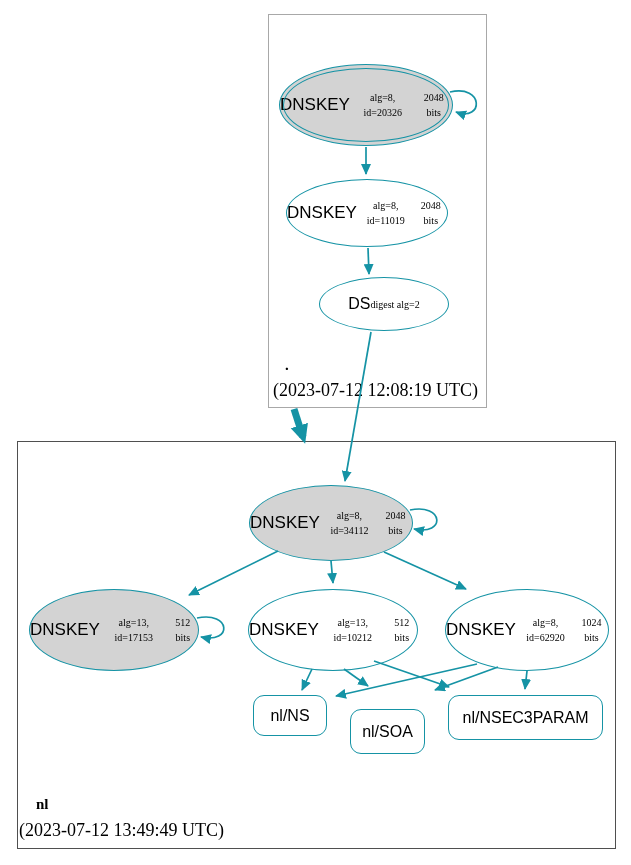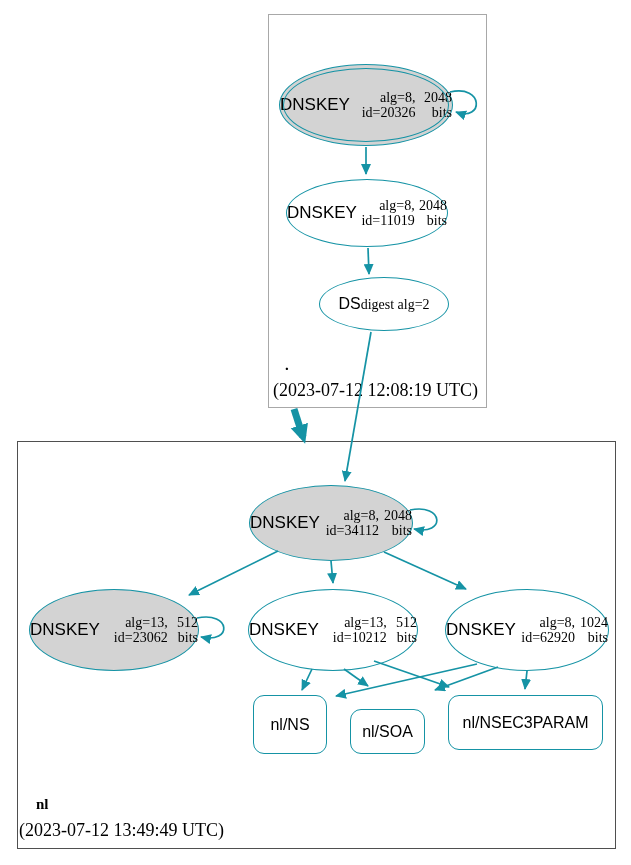--- a/index.html
+++ b/index.html
@@ -8,21 +8,21 @@
   .zone-box{position:absolute;background:#fff;}
   .zone-box.root{left:268px;top:14px;width:217px;height:392px;border:1px solid #a8a8a8;}
   .zone-box.nl{left:17px;top:441px;width:597px;height:406px;border:1px solid #4f4f4f;}
   .node{position:absolute;display:flex;flex-direction:row;align-items:center;justify-content:center;
         text-align:center;box-sizing:border-box;border:1.7px solid #1593a5;border-radius:50%;
         background:#fff;z-index:3;}
   .node.gray{background:#d3d3d3;}
   .node .inner-ring{position:absolute;left:3px;top:3px;right:3px;bottom:3px;border:1.6px solid #1593a5;
         border-radius:50%;pointer-events:none;}
   .node .title{font-size:17px;line-height:18px;color:#000;}
-  .node .detail{font-family:"Liberation Serif",serif;font-size:14px;line-height:15px;color:#000;text-align:right;}
+  .node .detail{font-family:"Liberation Serif",serif;font-size:10px;line-height:15px;color:#000;}
   .rrset{position:absolute;display:flex;align-items:center;justify-content:center;box-sizing:border-box;
         border:1.7px solid #1593a5;border-radius:11px;background:#fff;font-size:16px;color:#000;z-index:3;}
   .zone-label{position:absolute;font-family:"Liberation Serif",serif;font-weight:bold;
         font-size:15px;color:#000;z-index:2;}
   .zone-ts{position:absolute;font-family:"Liberation Serif",serif;font-size:18px;color:#000;z-index:2;}
   svg.edges{position:absolute;left:0;top:0;z-index:4;pointer-events:none;}
 </style>
 </head>
 <body>
 
@@ -56,43 +56,43 @@
   </div>
 
   <div class="node gray" style="left:249px;top:485px;width:164px;height:76px;">
     <div class="title">DNSKEY</div>
     <div class="detail">alg=8, id=34112</div>
     <div class="detail">2048 bits</div>
   </div>
 
   <div class="node gray" style="left:29px;top:589px;width:170px;height:82px;">
     <div class="title">DNSKEY</div>
-    <div class="detail">alg=13, id=23062</div>
+    <div class="detail">alg=13, id=17153</div>
     <div class="detail">512 bits</div>
   </div>
 
   <div class="node" style="left:248px;top:589px;width:170px;height:82px;">
     <div class="title">DNSKEY</div>
     <div class="detail">alg=13, id=10212</div>
     <div class="detail">512 bits</div>
   </div>
 
   <div class="node" style="left:445px;top:589px;width:164px;height:82px;">
     <div class="title">DNSKEY</div>
     <div class="detail">alg=8, id=62920</div>
     <div class="detail">1024 bits</div>
   </div>
 
-  <div class="rrset" style="left:253px;top:695px;width:74px;height:59px;">
+  <div class="rrset" style="left:253px;top:695px;width:74px;height:41px;">
     <span>nl/NS</span>
   </div>
   <div class="rrset" style="left:350px;top:695px;width:75px;height:45px;margin-top:14px;">
     <span>nl/SOA</span>
   </div>
-  <div class="rrset" style="left:448px;top:695px;width:155px;height:55px;">
+  <div class="rrset" style="left:448px;top:695px;width:155px;height:45px;">
     <span>nl/NSEC3PARAM</span>
   </div>
 
   <svg class="edges" width="631" height="865" viewBox="0 0 631 865">
     <defs>
       <marker id="ah" markerUnits="userSpaceOnUse" markerWidth="12" markerHeight="10" refX="10" refY="5" orient="auto">
         <path d="M0,0 L11,5 L0,10 Z" fill="#1593a5"></path>
       </marker>
       <marker id="ahbig" markerUnits="userSpaceOnUse" markerWidth="22" markerHeight="20" refX="12" refY="9" orient="auto">
         <path d="M0,0 L19,9 L0,18 Z" fill="#1593a5"></path>

